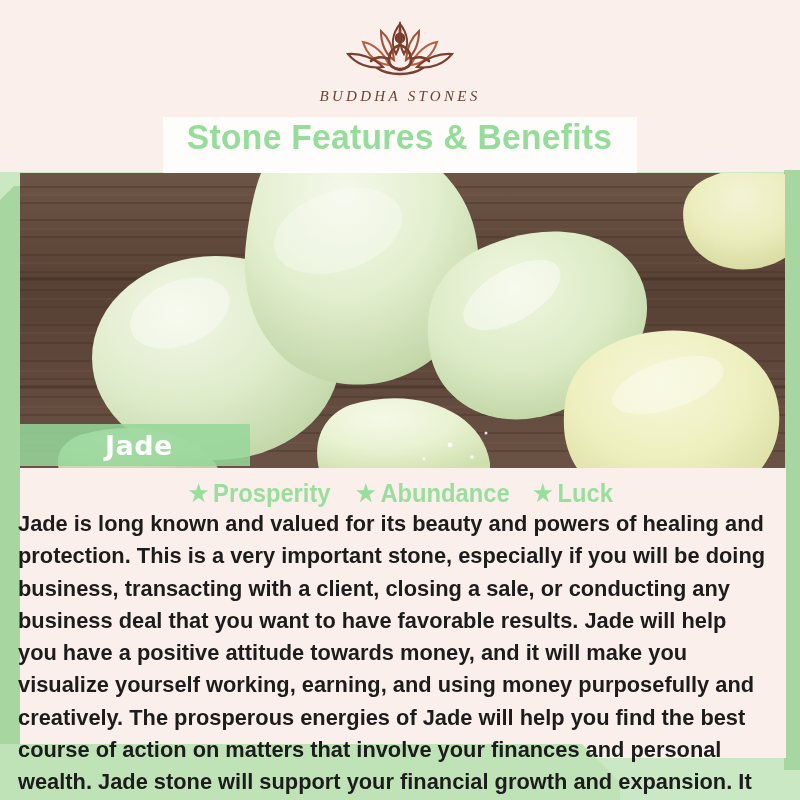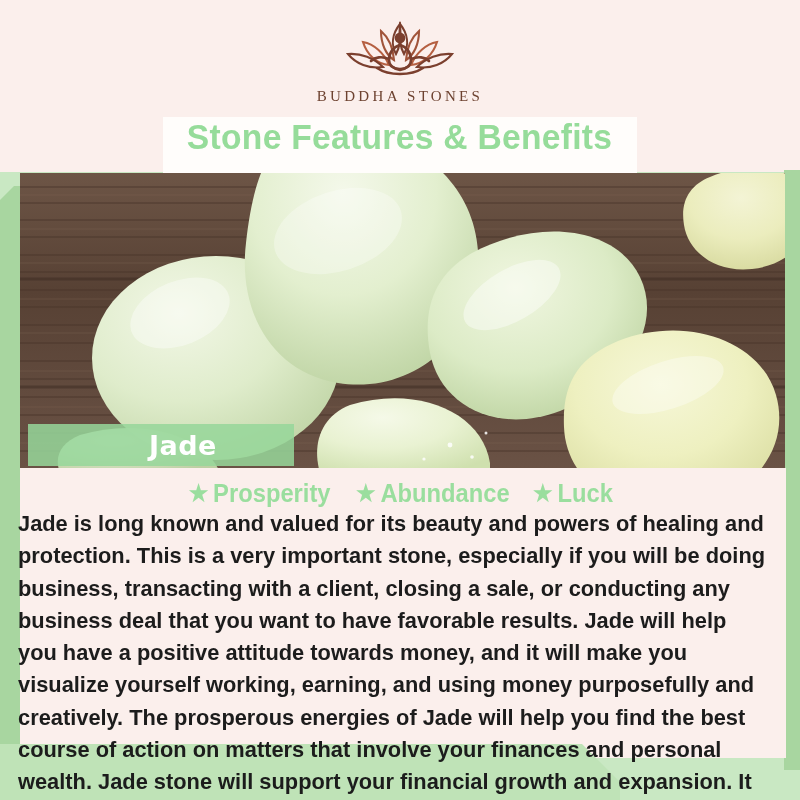--- a/index.html
+++ b/index.html
@@ -22,20 +22,21 @@
   .cream-bottom{position:absolute;left:20px;top:468px;width:766px;height:290px;background:#fbefec;}
 
   
   .logo-wrap{position:absolute;left:0;top:14px;width:800px;height:104px;
       display:flex;flex-direction:column;align-items:center;justify-content:flex-start;}
   .logo-mark{width:170px;height:72px;display:block;}
   .logo-text{
     font-family:"Liberation Serif", serif;
     font-size:15px;letter-spacing:3.3px;color:#6d4230;font-weight:400;
     margin-top:2px;
+    font-style:italic;
   }
 
   
   .title-banner{
     position:absolute;left:163px;top:117px;width:474px;height:56px;
     background:#fffdfb;
     display:flex;align-items:flex-start;justify-content:center;
   }
   .title-text{
     font-family:"Liberation Sans Narrow","Liberation Sans", sans-serif;
@@ -43,23 +44,23 @@
     letter-spacing:0.3px;white-space:nowrap;
     transform:scaleX(0.96);
   }
 
   
   .photo{position:absolute;left:20px;top:173px;width:765px;height:295px;overflow:hidden;background:#5a4438;}
   .photo svg{display:block;width:100%;height:100%;}
 
   
   .jade-label{
-    position:absolute;left:28px;top:424px;width:230px;height:42px;
+    position:absolute;left:20px;top:424px;width:230px;height:42px;
     background:rgba(150,214,154,0.86);
-    display:flex;align-items:center;padding-left:36px;
+    display:flex;align-items:center;
   }
   .jade-label-text{
     color:#ffffff;font-weight:bold;font-size:27px;margin-left:85px;
     font-family:"DejaVu Sans", sans-serif;letter-spacing:0.5px;
   }
 
   
   .keywords{
     position:absolute;left:0;top:478px;width:800px;height:30px;
     display:flex;align-items:center;justify-content:center;gap:0px;

